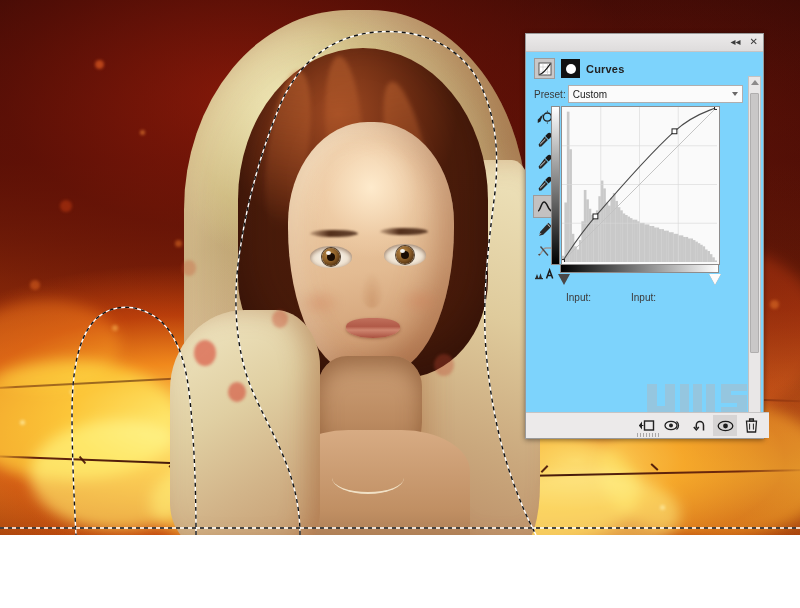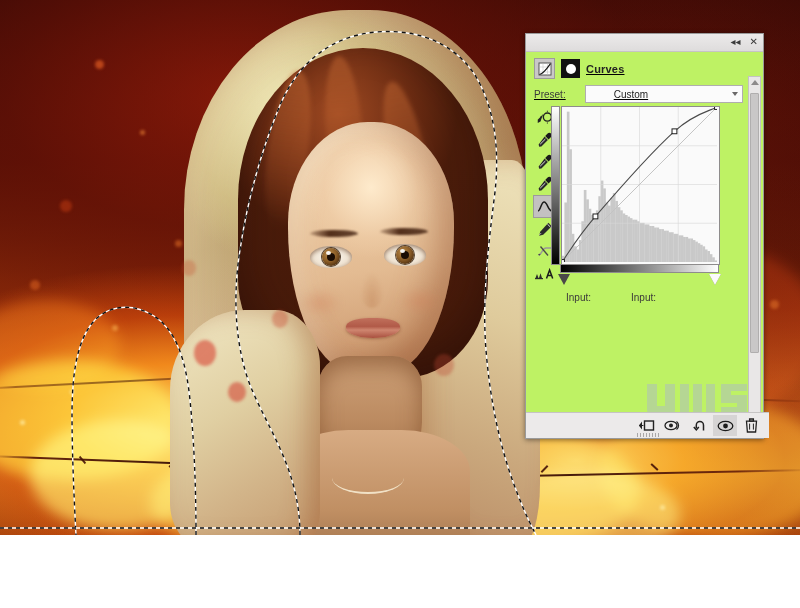--- a/index.html
+++ b/index.html
@@ -99,34 +99,34 @@
          box-shadow:0 1px 5px rgba(0,0,0,.45);}
   .pnl-top{height:17px;background:linear-gradient(180deg,#eceaea,#dedcdc);
            border-bottom:1px solid #c6c4c4;position:relative;}
   .pnl-top .ctrls{position:absolute;right:5px;top:2px;display:flex;gap:9px;align-items:center;}
   .pnl-top .ctrls span{font-size:10px;color:#3b3b3b;line-height:11px;cursor:pointer;}
   .tabrow{height:22px;background:#d9d7d7;border-bottom:1px solid #bcbaba;display:flex;align-items:stretch;position:relative;}
   .tab{background:#f0eff0;padding:0 10px;display:flex;align-items:center;font-size:11px;color:#2e2e2e;
        border-right:1px solid #bcbaba;}
   .tabrow .burger{position:absolute;right:6px;top:6px;width:11px;height:9px;
        background:repeating-linear-gradient(180deg,#6f6d6d 0 1px,transparent 1px 3px);}
-  .pnl-body{padding:0;background:#bef264;height:calc(100% - 40px);position:relative;text-decoration:underline;}
+  .pnl-body{padding:0;background:#7dd3fc;height:calc(100% - 40px);position:relative;}
 
   .titlerow{display:flex;align-items:center;gap:6px;padding:6px 8px 5px 8px;}
   .adjico{width:19px;height:19px;background:#c9c7c7;border:1px solid #9d9b9b;
           display:flex;align-items:center;justify-content:center;}
   .maskico{width:19px;height:19px;background:#111;display:flex;align-items:center;justify-content:center;}
   .maskico i{width:10px;height:10px;border-radius:50%;background:#fff;display:block;}
   .titlerow .lbl{font-size:11px;color:#222;font-weight:bold;letter-spacing:.2px;}
 
-  .presetrow{display:flex;align-items:center;gap:19px;padding:1px 20px 3px 8px;}
+  .presetrow{display:flex;align-items:center;gap:2px;padding:1px 20px 3px 8px;}
   .presetrow .t{font-size:10px;color:#3a3a3a;}
   .combo{flex:1;height:16px;background:#fbfbfb;border:1px solid #b0aeae;display:flex;align-items:center;
          padding:0 4px;font-size:10px;color:#222;position:relative;}
-  .combo .cv{flex:1;margin-left:24px;}
+  .combo .cv{flex:1;}
   .chev{width:0;height:0;border-left:3px solid transparent;border-right:3px solid transparent;
         border-top:4px solid #6a6868;margin-left:4px;}
 
   .chanrow{display:flex;align-items:center;gap:6px;padding:2px 20px 4px 8px;}
   .chanrow .combo{flex:1;}
   .autobtn{width:44px;height:17px;background:linear-gradient(180deg,#fafafa,#e2e0e0);
            border:1px solid #a9a7a7;border-radius:2px;font-size:10px;color:#1d1d1d;
            display:flex;align-items:center;justify-content:center;}
 
   .gridrow{display:flex;padding:0 20px 0 4px;text-align:center;}

